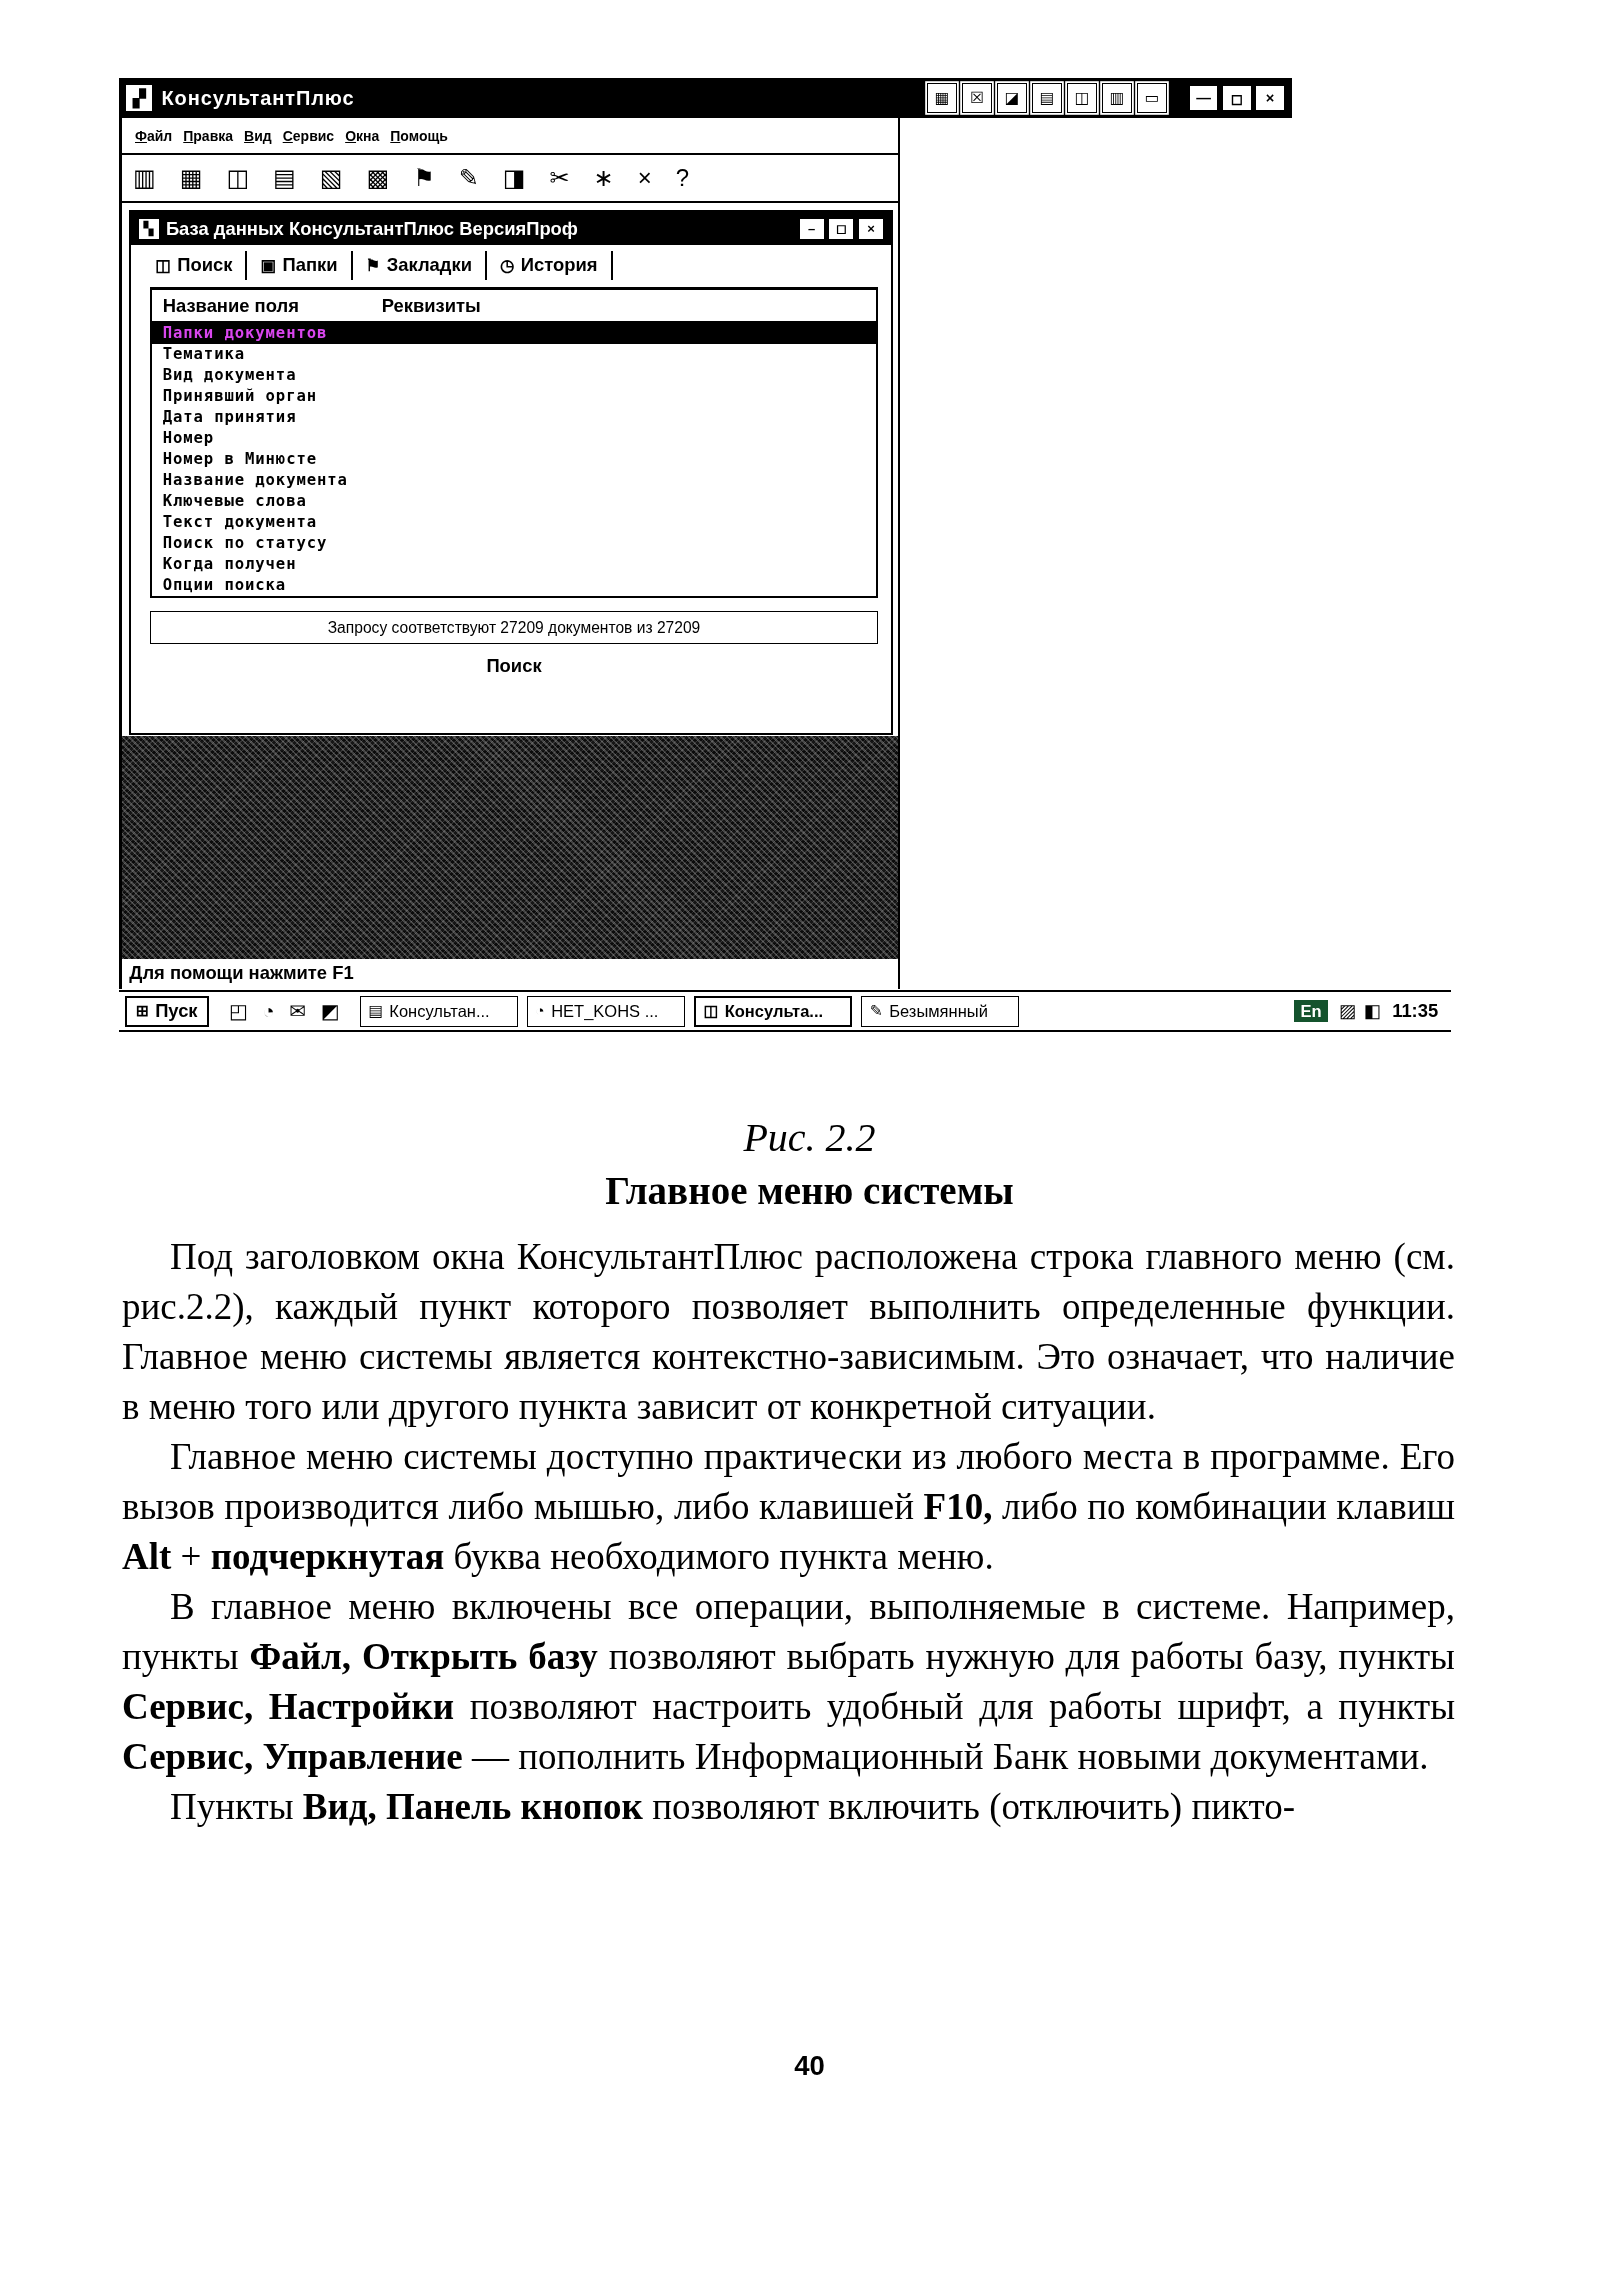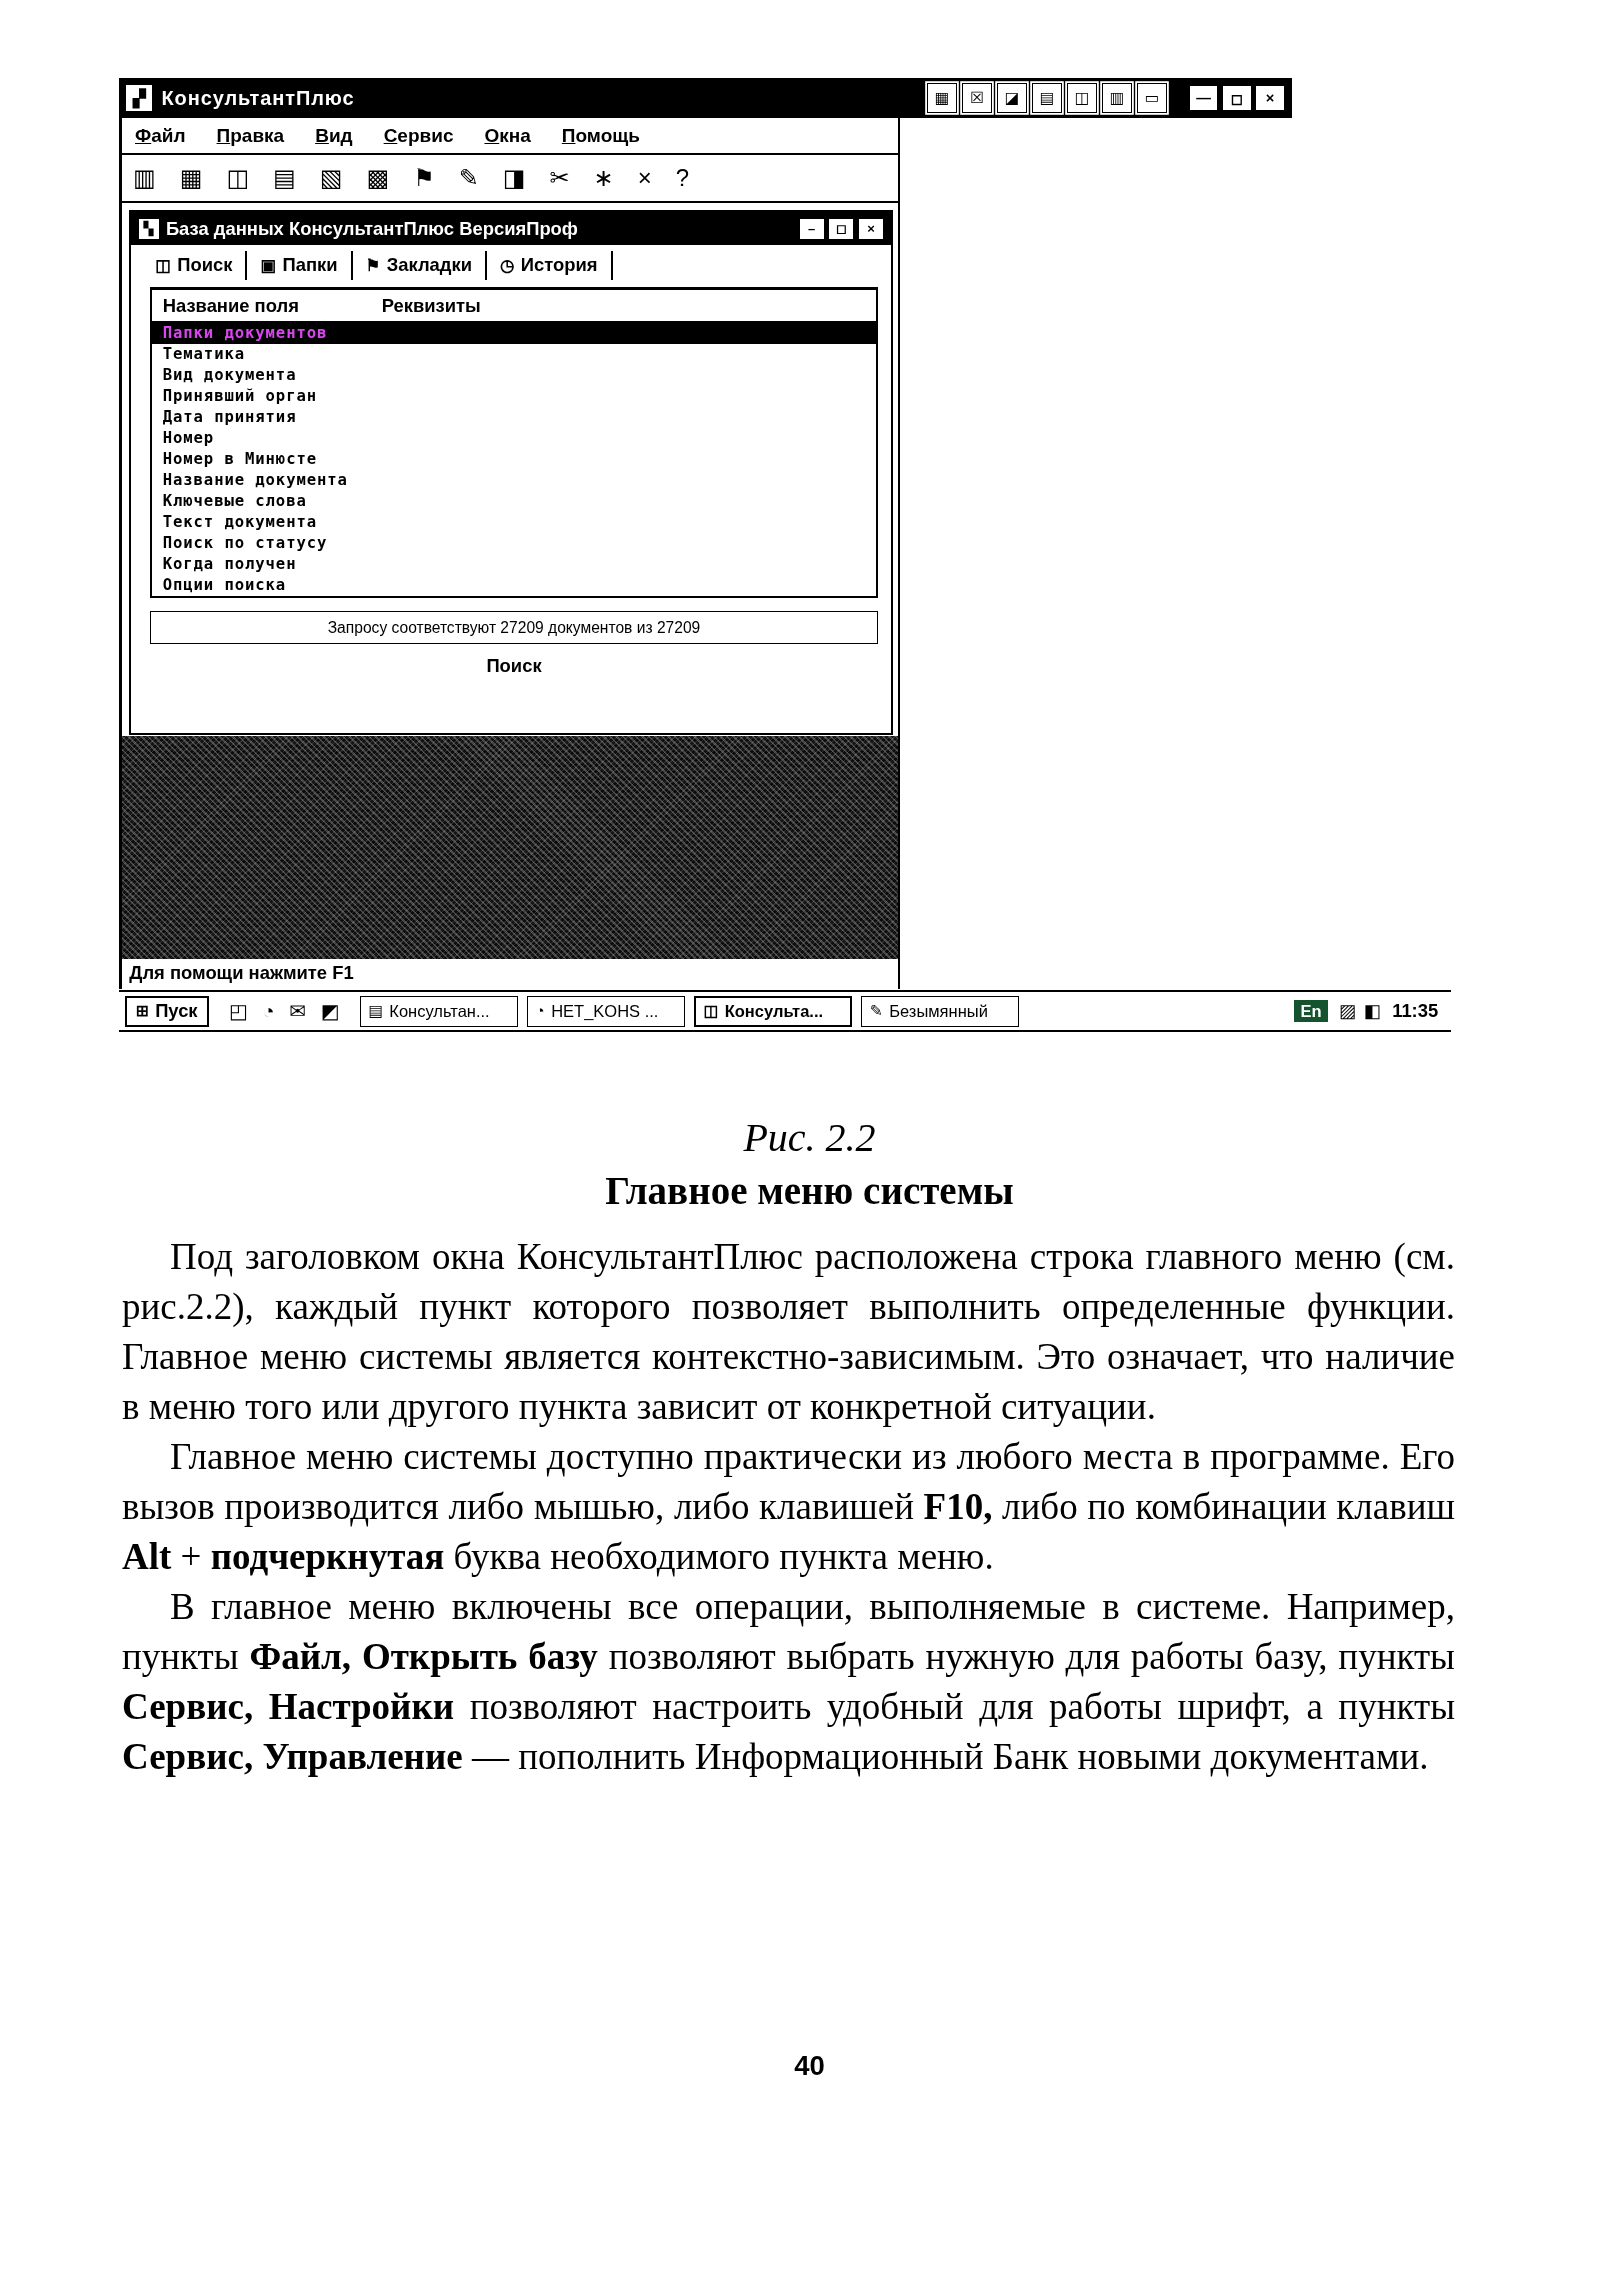--- a/index.html
+++ b/index.html
@@ -17,22 +17,22 @@
   .tb-icons{margin-left:auto;display:flex;gap:5.5px;align-items:center;}
   .tb-box{display:inline-flex;align-items:center;justify-content:center;width:27.5px;height:27.5px;
           background:#fff;color:#000;border:1.8px solid #000;box-shadow:0 0 0 1.8px #fff;font-size:15.6px;}
   .win-controls{display:flex;gap:3.7px;margin-left:13px;align-items:center;}
   .wc-btn{display:inline-flex;align-items:center;justify-content:center;width:27.5px;height:24px;
           background:#fff;color:#000;border:1.8px solid #000;font-size:14.7px;font-weight:bold;}
 
   .app-frame{position:absolute;left:0;top:40px;width:781px;height:871px;box-sizing:border-box;
              border-left:3.7px solid #000;border-right:2.8px solid #000;background:#fff;
              display:flex;flex-direction:column;}
-  .menubar{height:35px;display:flex;align-items:center;gap:31px;padding:0 13px;
-           border-bottom:2.8px solid #000;font-size:19px;font-weight:bold;flex:0 0 auto;}
+  .menubar{height:35px;display:flex;align-items:center;gap:11px;padding:0 13px;
+           border-bottom:2.8px solid #000;font-size:14px;font-weight:bold;flex:0 0 auto;}
   .menu-item{white-space:nowrap;}
   .toolbar{height:46px;display:flex;align-items:center;gap:24px;padding:0 11px;
            border-bottom:2.8px solid #000;flex:0 0 auto;}
   .tool-icon{font-size:24px;line-height:1;}
 
   .workspace{flex:1 1 auto;position:relative;background:#fff;}
 
   .mdi{position:absolute;left:7.3px;top:7.3px;width:764px;height:525px;box-sizing:border-box;
        border:2.8px solid #000;background:#fff;display:flex;flex-direction:column;overflow:hidden;}
   .mdi-titlebar{height:33px;background:#000;color:#fff;display:flex;align-items:center;
@@ -250,17 +250,18 @@
     </div>
 
   </div>
 
   <div class="caption">Рис. 2.2</div>
   <h1 class="heading">Главное меню системы</h1>
   <div class="article" id="article">
       <p><span>Под заголовком окна КонсультантПлюс расположена строка главного меню (см. рис.2.2), каждый пункт которого позволяет выполнить определенные функции. Главное меню системы является контекстно-зависимым. Это означает, что наличие в меню того или другого пункта зависит от конкретной ситуации.</span></p>
       <p><span>Главное меню системы доступно практически из любого места в программе. Его вызов производится либо мышью, либо клавишей </span><b>F10,</b><span> либо по комбинации клавиш </span><b>Alt</b><span> + </span><b>подчеркнутая</b><span> буква необходимого пункта меню.</span></p>
       <p><span>В главное меню включены все операции, выполняемые в системе. Например, пункты </span><b>Файл, Открыть базу</b><span> позволяют выбрать нужную для работы базу, пункты </span><b>Сервис, Настройки</b><span> позволяют настроить удобный для работы шрифт, а пункты </span><b>Сервис, Управление</b><span> — пополнить Информационный Банк новыми документами.</span></p>
+      <p><span>Пункты </span><b>Вид, Панель кнопок</b><span> позволяют включить (отключить) пикто-</span></p>
     </div>
   <div class="pageno">40</div>
 
 </div>
 
 
 </body></html>

